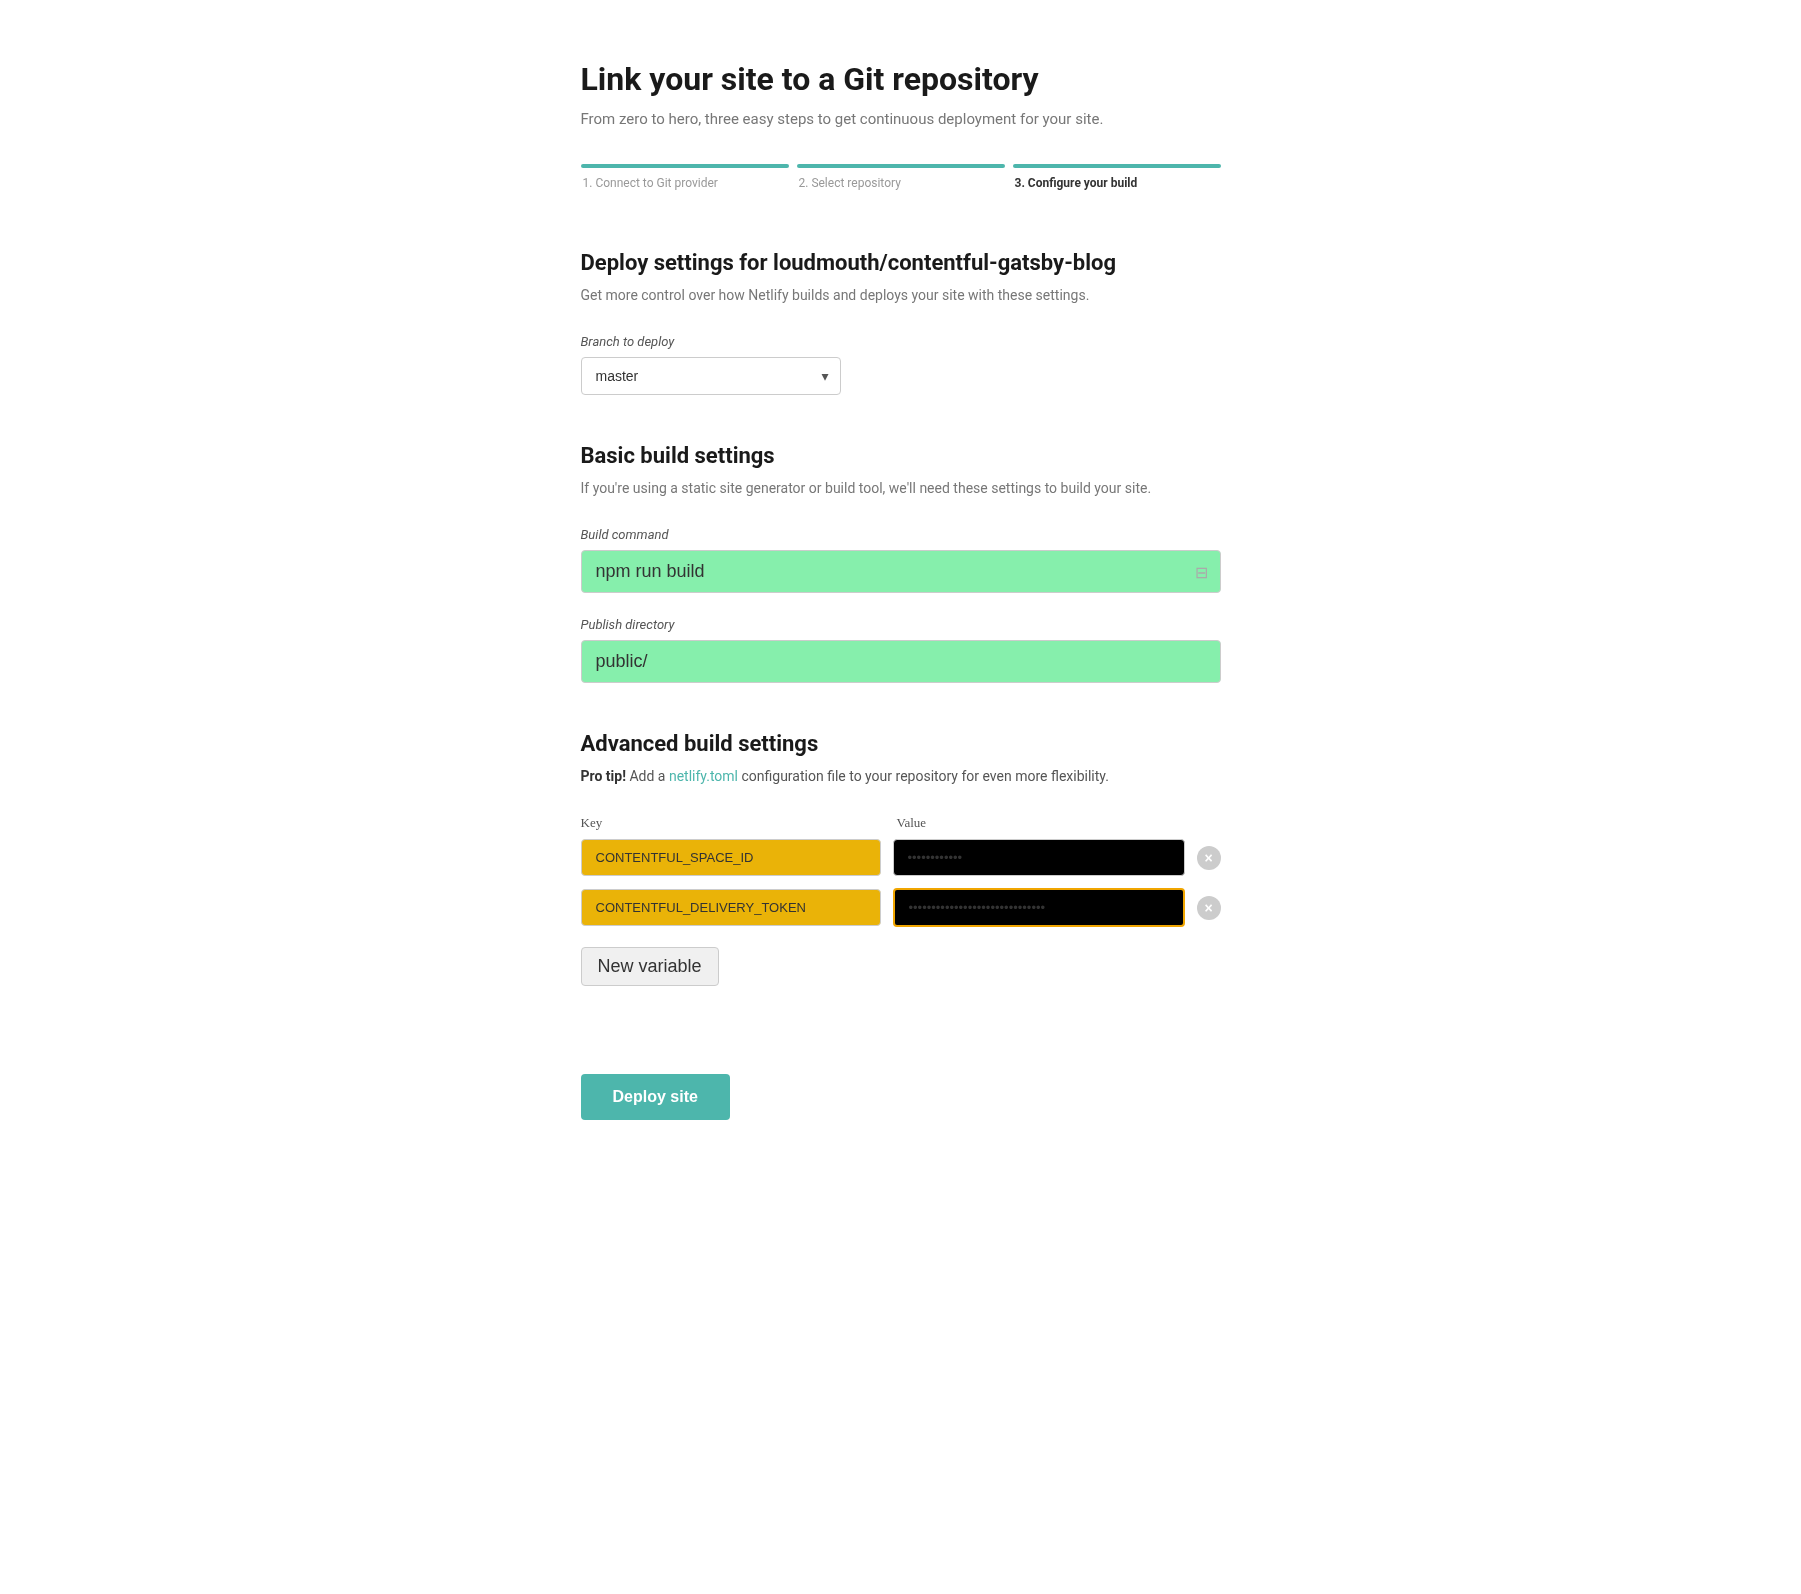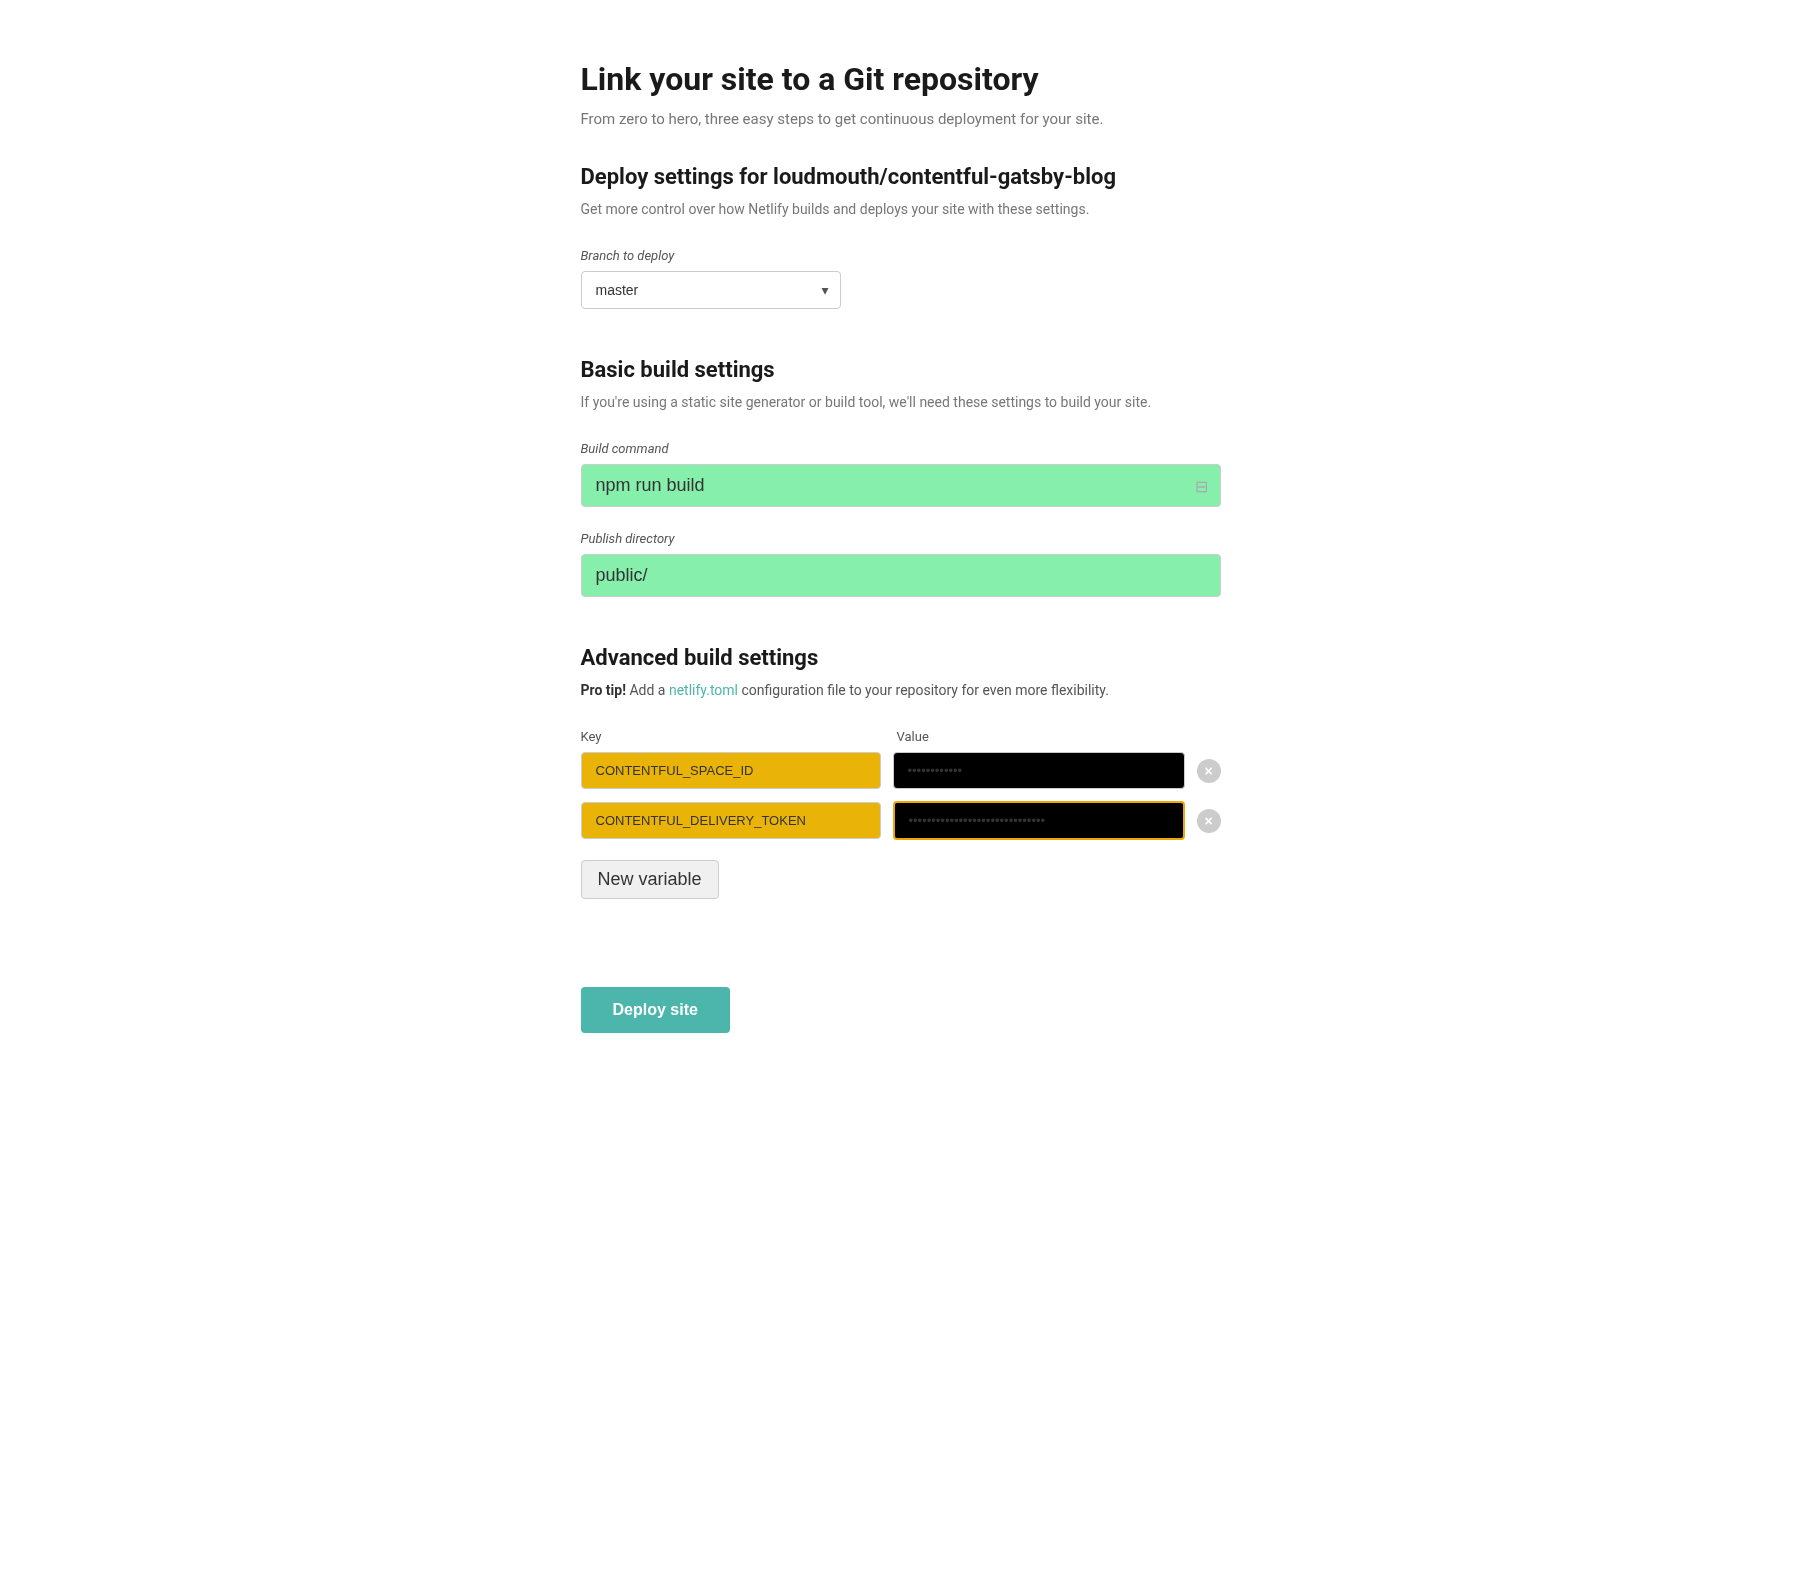--- a/index.html
+++ b/index.html
@@ -183,20 +183,21 @@
     .pro-tip a {
       color: #4db6ac;
       text-decoration: none;
     }
 
     
     .env-vars-header {
       display: flex;
       gap: 16px;
       margin-bottom: 8px;
+      font-family: Liberation Serif, serif;
     }
 
     .env-col-label {
       font-size: 13px;
       color: #555555;
     }
 
     .env-col-key {
       flex: 0 0 300px;
     }
@@ -283,20 +284,34 @@
 </head>
 <body>
 
 <div class="page-container">
 
   
   <h1 class="page-title">Link your site to a Git repository</h1>
   <p class="page-subtitle">From zero to hero, three easy steps to get continuous deployment for your site.</p>
 
   
+  <div class="steps-container">
+    <div class="step">
+      <div class="step-bar"></div>
+      <span class="step-label">1. Connect to Git provider</span>
+    </div>
+    <div class="step">
+      <div class="step-bar"></div>
+      <span class="step-label">2. Select repository</span>
+    </div>
+    <div class="step active">
+      <div class="step-bar"></div>
+      <span class="step-label">3. Configure your build</span>
+    </div>
+  </div>
 
   
   <div class="deploy-settings">
     <h2 class="section-title">Deploy settings for loudmouth/contentful-gatsby-blog</h2>
     <p class="section-subtitle">Get more control over how Netlify builds and deploys your site with these settings.</p>
 
     <div class="field-group">
       <label class="field-label">Branch to deploy</label>
       <div class="select-wrapper">
         <select>

